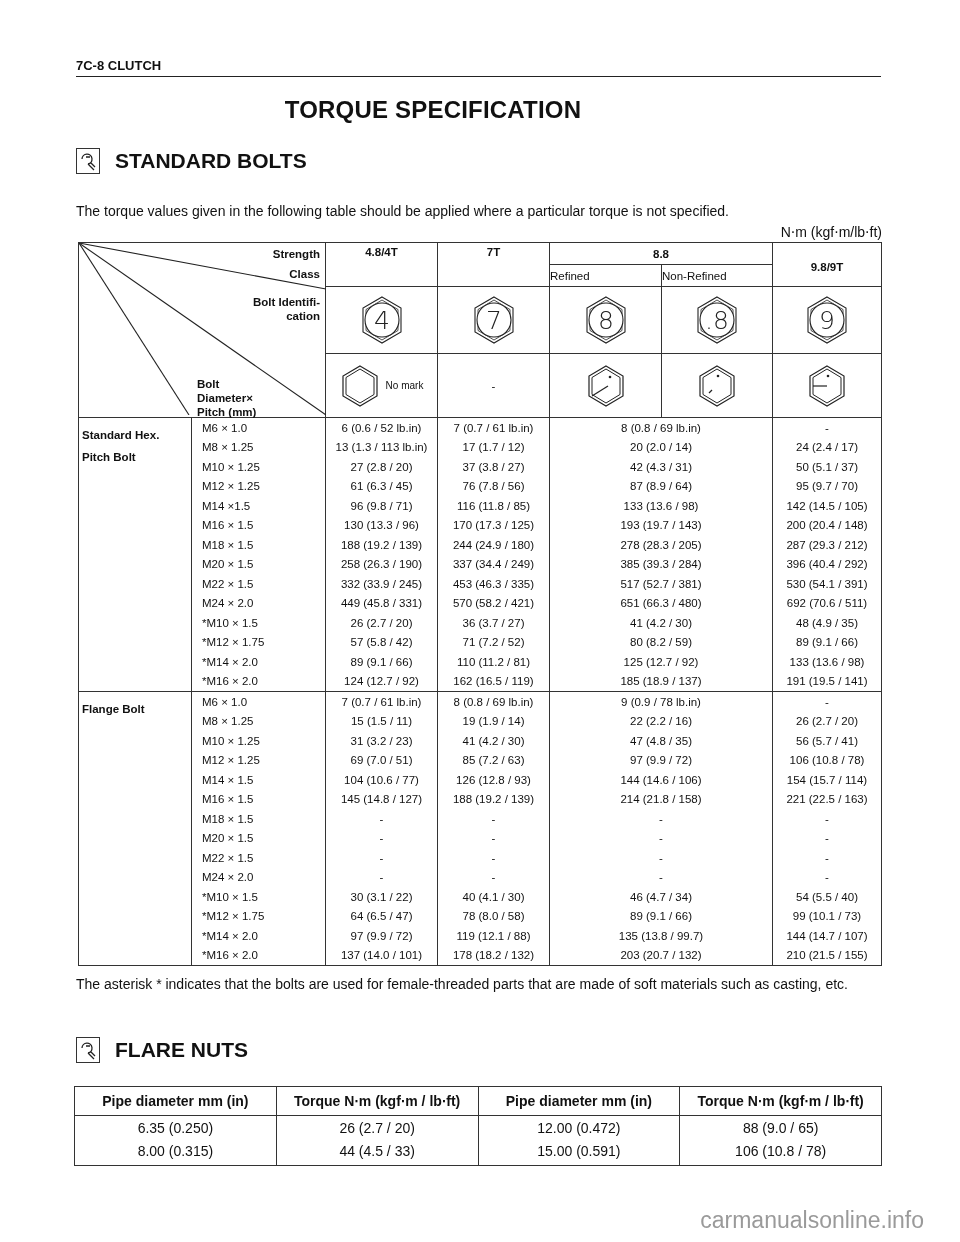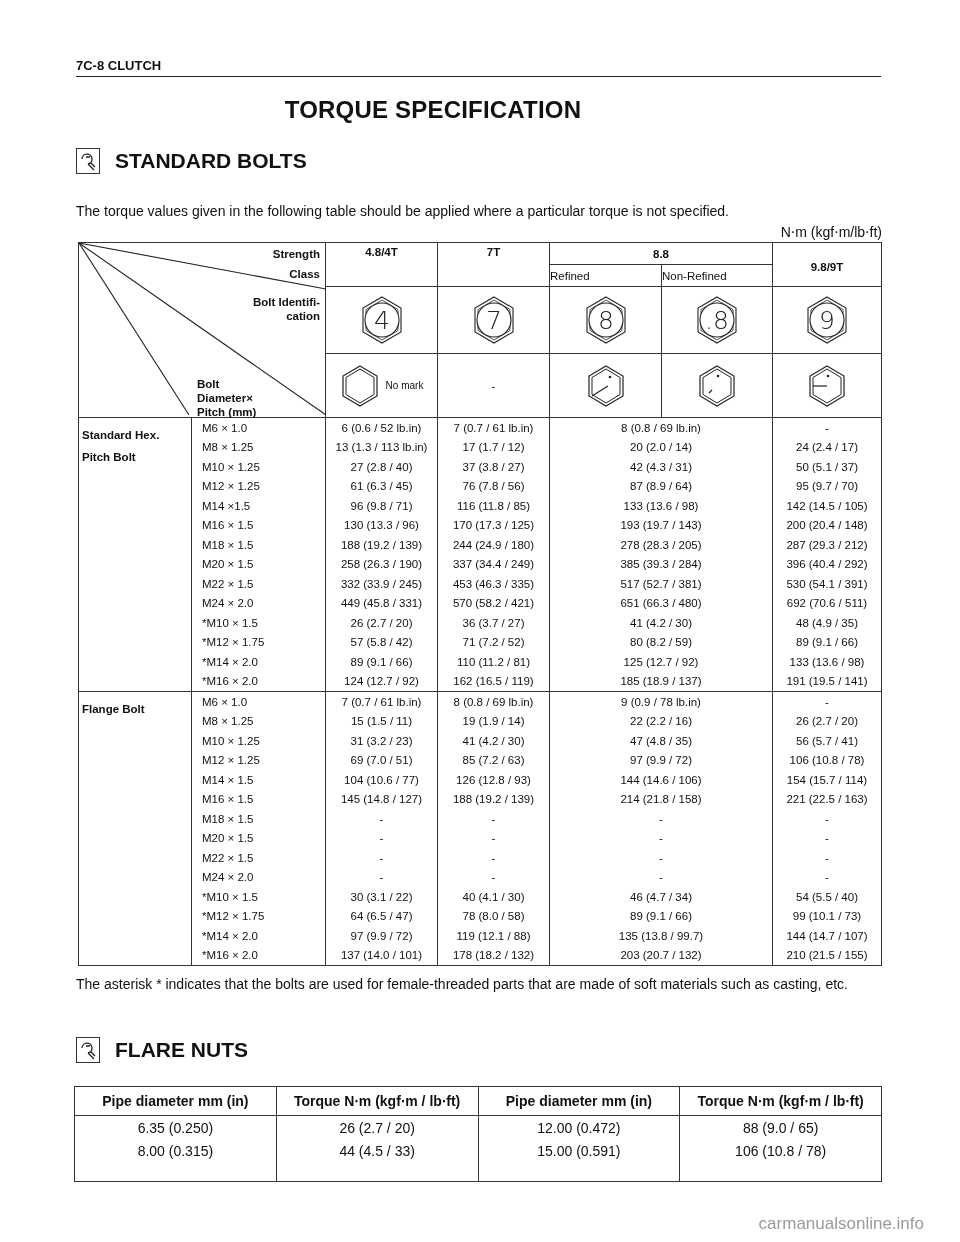--- a/index.html
+++ b/index.html
@@ -24,22 +24,22 @@
   .datarow td.size { text-align: left; padding-left: 10px; }
   .datarow td.grp { text-align: left; padding-left: 3px; font-weight: bold; vertical-align: top !important; }
   .grp-inner { padding-top: 6px; line-height: 22px; }
 
   .note { position: absolute; left: 76px; top: 974px; width: 800px; font-size: 14px; line-height: 20px; }
 
   table.flare { position: absolute; left: 74px; top: 1086px; width: 808px; border-collapse: collapse; font-size: 14px; table-layout: fixed; border: 1.5px solid #333; }
   table.flare th { font-weight: bold; height: 26px; border-left: 1.2px solid #333; border-bottom: 1.2px solid #333; text-align: center; white-space: nowrap; }
   table.flare td { height: 21px; border-left: 1.2px solid #333; text-align: center; }
   table.flare tr.first td { padding-top: 4px; }
-  table.flare tr.last td { padding-bottom: 20px; }
-  .watermark { position: absolute; right: 36px; top: 1207px; font-size: 17px; color: #9a9a9a; margin-top: 7px; }
+  table.flare tr.last td { padding-bottom: 4px; }
+  .watermark { position: absolute; right: 36px; top: 1207px; font-size: 23px; color: #9a9a9a; }
   .diag-label { position: absolute; font-weight: bold; font-size: 11.5px; line-height: 14px; }
   svg { display: block; }
 </style>
 </head>
 <body>
 
 <div class="header">7C-8  CLUTCH</div>
 <div class="header-rule"></div>
 
 <div class="title">TORQUE SPECIFICATION</div>
@@ -202,21 +202,21 @@
       </tr>
       <tr class="datarow">
         <td class="size vline">M8 × 1.25</td>
         <td class="vline">13 (1.3 / 113 lb.in)</td>
         <td class="vline">17 (1.7 / 12)</td>
         <td class="vline" colspan="2">20 (2.0 / 14)</td>
         <td class="vline">24 (2.4 / 17)</td>
       </tr>
       <tr class="datarow">
         <td class="size vline">M10 × 1.25</td>
-        <td class="vline">27 (2.8 / 40)</td>
+        <td class="vline">27 (2.8 / 20)</td>
         <td class="vline">37 (3.8 / 27)</td>
         <td class="vline" colspan="2">42 (4.3 / 31)</td>
         <td class="vline">50 (5.1 / 37)</td>
       </tr>
       <tr class="datarow">
         <td class="size vline">M12 × 1.25</td>
         <td class="vline">61 (6.3 / 45)</td>
         <td class="vline">76 (7.8 / 56)</td>
         <td class="vline" colspan="2">87 (8.9 / 64)</td>
         <td class="vline">95 (9.7 / 70)</td>

